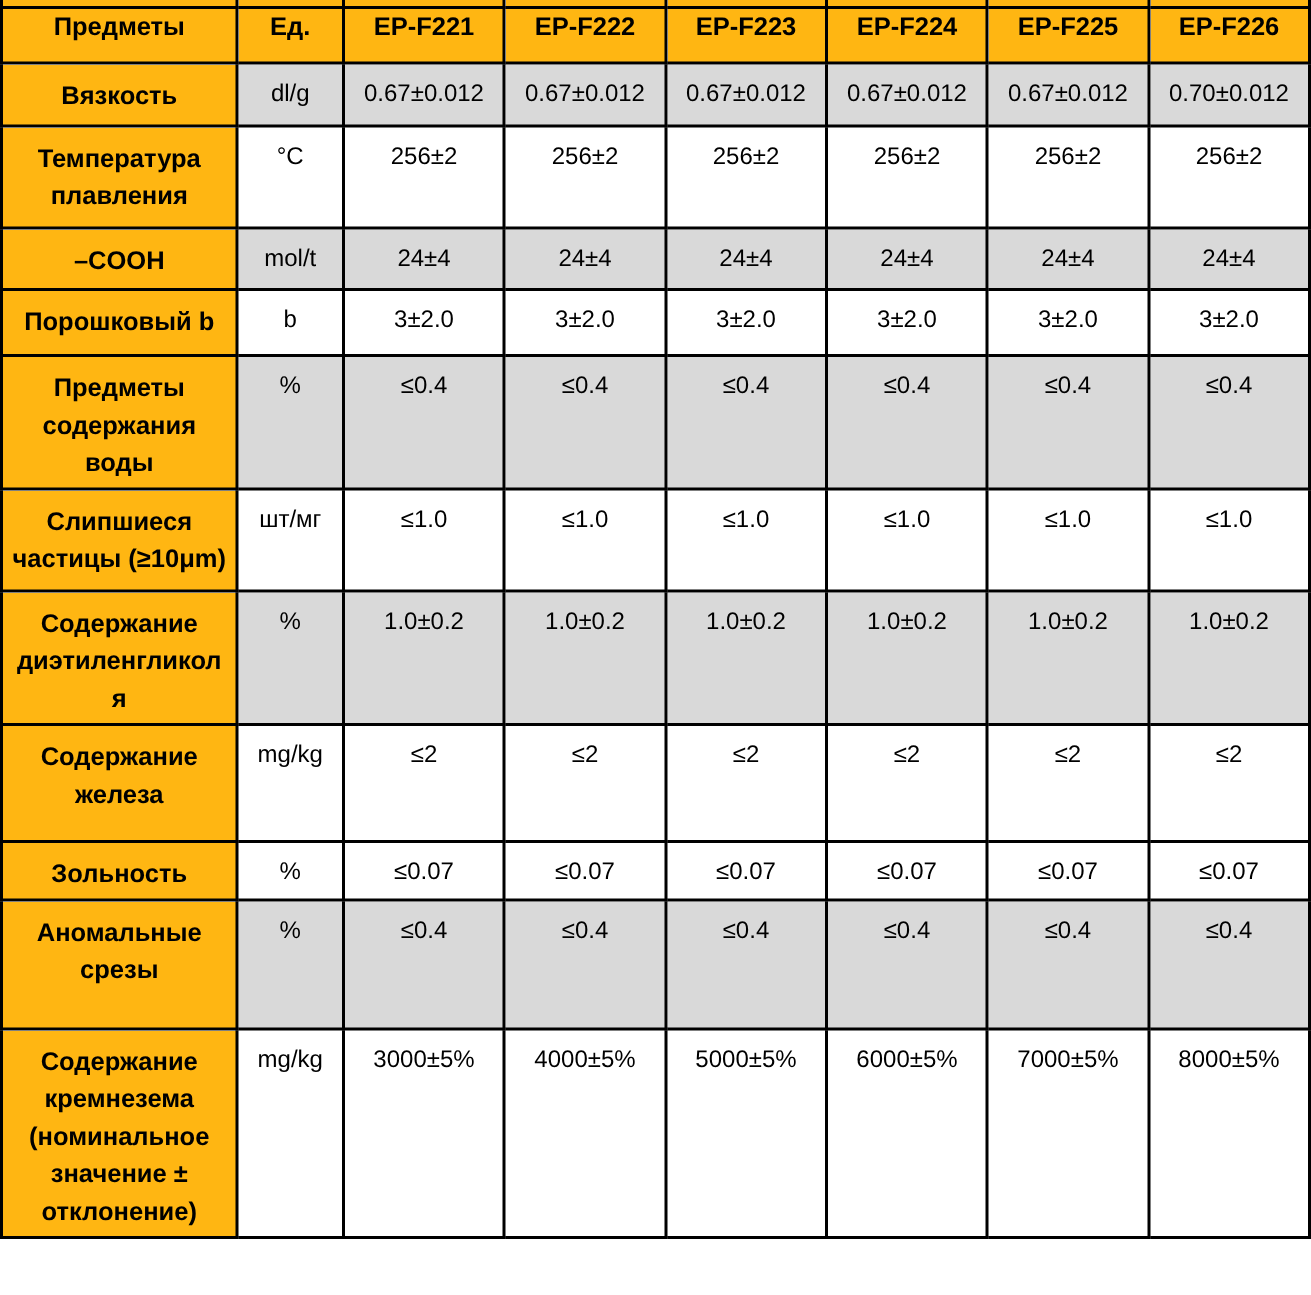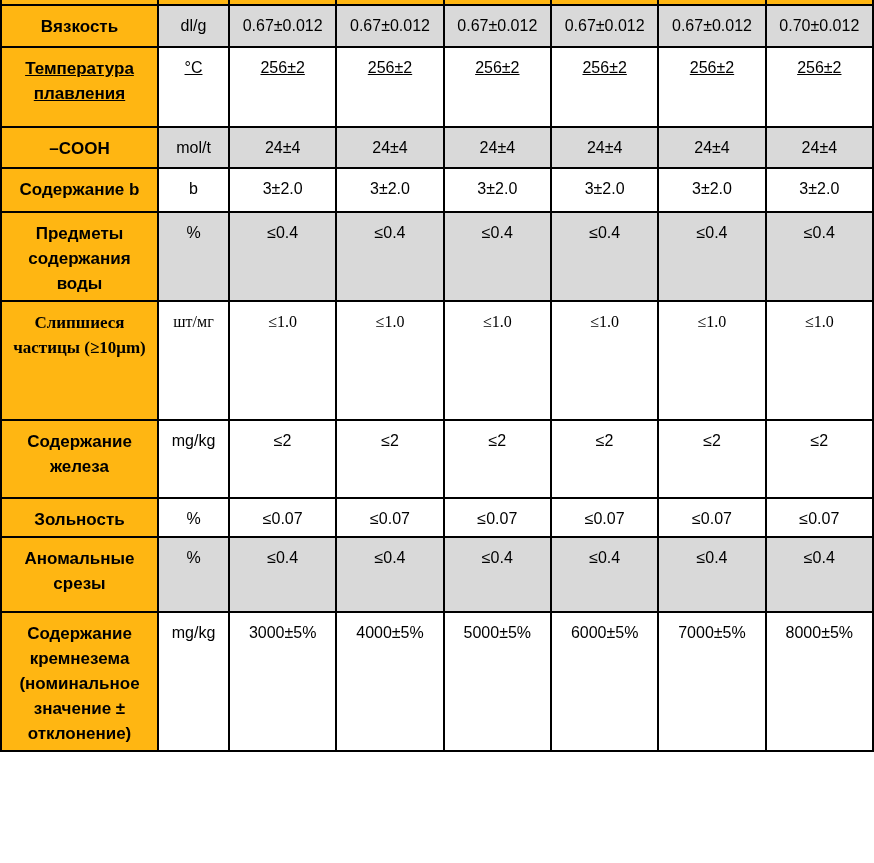--- a/index.html
+++ b/index.html
@@ -62,79 +62,99 @@
       <tr class="strip-row">
           <td></td>
           <td></td>
           <td></td>
           <td></td>
           <td></td>
           <td></td>
           <td></td>
           <td></td>
         </tr>
+      <tr class="header-row">
+        <td class="hcell">Предметы</td>
+        <td class="hcell">Ед.</td>
+      <td class="hcell">EP-F221</td>
+          <td class="hcell">EP-F222</td>
+          <td class="hcell">EP-F223</td>
+          <td class="hcell">EP-F224</td>
+          <td class="hcell">EP-F225</td>
+          <td class="hcell">EP-F226</td>
+        </tr>
     <tr style="height: 42px;">
           <td class="label">Вязкость</td>
           <td class="val gray">dl/g</td>
           <td class="val gray">0.67±0.012</td>
           <td class="val gray">0.67±0.012</td>
           <td class="val gray">0.67±0.012</td>
           <td class="val gray">0.67±0.012</td>
           <td class="val gray">0.67±0.012</td>
           <td class="val gray">0.70±0.012</td>
         </tr>
-        <tr style="height: 80px; text-decoration: underline;">
+        <tr style="height: 68px;">
           <td class="label">Температура плавления</td>
           <td class="val white">°C</td>
           <td class="val white">256±2</td>
           <td class="val white">256±2</td>
           <td class="val white">256±2</td>
           <td class="val white">256±2</td>
           <td class="val white">256±2</td>
           <td class="val white">256±2</td>
         </tr>
         <tr style="height: 41px;">
           <td class="label">–COOH</td>
           <td class="val gray">mol/t</td>
           <td class="val gray">24±4</td>
           <td class="val gray">24±4</td>
           <td class="val gray">24±4</td>
           <td class="val gray">24±4</td>
           <td class="val gray">24±4</td>
           <td class="val gray">24±4</td>
         </tr>
         <tr style="height: 44px;">
-          <td class="label">Содержание b</td>
+          <td class="label">Порошковый b</td>
           <td class="val white">b</td>
           <td class="val white">3±2.0</td>
           <td class="val white">3±2.0</td>
           <td class="val white">3±2.0</td>
           <td class="val white">3±2.0</td>
           <td class="val white">3±2.0</td>
           <td class="val white">3±2.0</td>
         </tr>
         <tr style="height: 89px;">
           <td class="label">Предметы содержания воды</td>
           <td class="val gray">%</td>
           <td class="val gray">≤0.4</td>
           <td class="val gray">≤0.4</td>
           <td class="val gray">≤0.4</td>
           <td class="val gray">≤0.4</td>
           <td class="val gray">≤0.4</td>
           <td class="val gray">≤0.4</td>
         </tr>
-        <tr style="height: 119px; font-family: Liberation Serif, serif;">
+        <tr style="height: 68px;">
           <td class="label">Слипшиеся частицы (≥10μm)</td>
           <td class="val white">шт/мг</td>
           <td class="val white">≤1.0</td>
           <td class="val white">≤1.0</td>
           <td class="val white">≤1.0</td>
           <td class="val white">≤1.0</td>
           <td class="val white">≤1.0</td>
           <td class="val white">≤1.0</td>
+        </tr>
+        <tr style="height: 89px;">
+          <td class="label">Содержание диэтиленгликоля</td>
+          <td class="val gray">%</td>
+          <td class="val gray">1.0±0.2</td>
+          <td class="val gray">1.0±0.2</td>
+          <td class="val gray">1.0±0.2</td>
+          <td class="val gray">1.0±0.2</td>
+          <td class="val gray">1.0±0.2</td>
+          <td class="val gray">1.0±0.2</td>
         </tr>
         <tr style="height: 78px;">
           <td class="label">Содержание железа</td>
           <td class="val white">mg/kg</td>
           <td class="val white">≤2</td>
           <td class="val white">≤2</td>
           <td class="val white">≤2</td>
           <td class="val white">≤2</td>
           <td class="val white">≤2</td>
           <td class="val white">≤2</td>
@@ -142,21 +162,21 @@
         <tr style="height: 32px;">
           <td class="label">Зольность</td>
           <td class="val white">%</td>
           <td class="val white">≤0.07</td>
           <td class="val white">≤0.07</td>
           <td class="val white">≤0.07</td>
           <td class="val white">≤0.07</td>
           <td class="val white">≤0.07</td>
           <td class="val white">≤0.07</td>
         </tr>
-        <tr style="height: 75px;">
+        <tr style="height: 86px;">
           <td class="label">Аномальные срезы</td>
           <td class="val gray">%</td>
           <td class="val gray">≤0.4</td>
           <td class="val gray">≤0.4</td>
           <td class="val gray">≤0.4</td>
           <td class="val gray">≤0.4</td>
           <td class="val gray">≤0.4</td>
           <td class="val gray">≤0.4</td>
         </tr>
         <tr style="height: 132px;">

